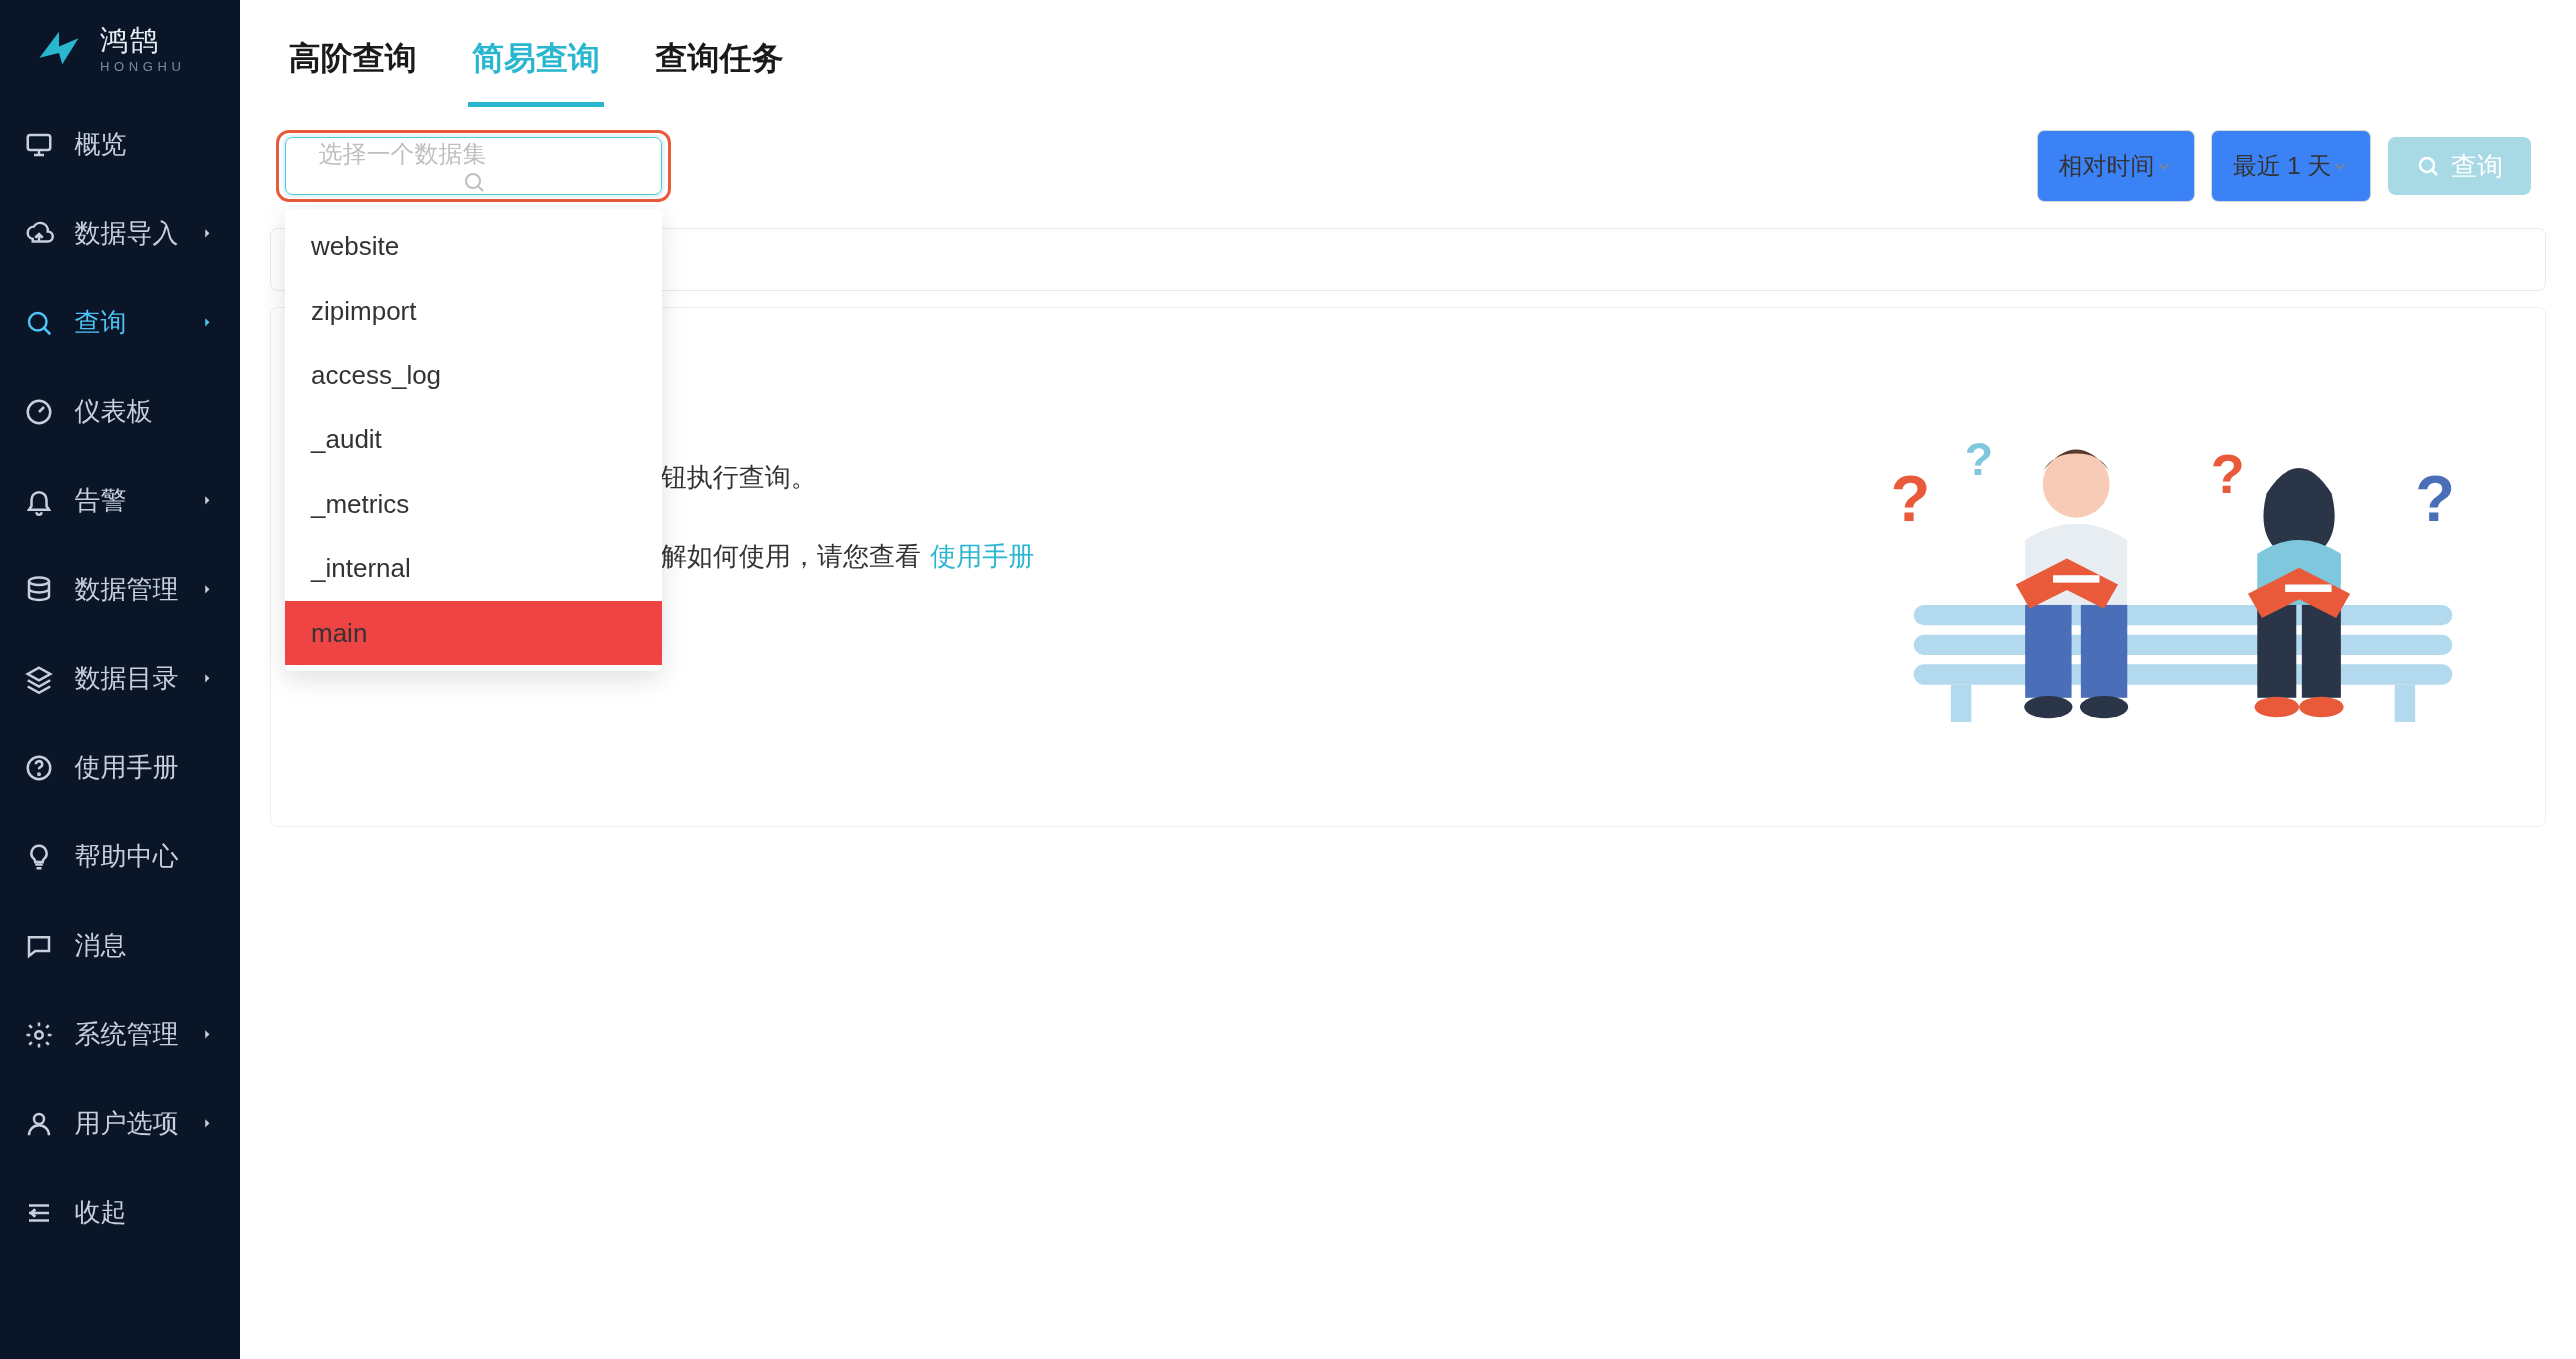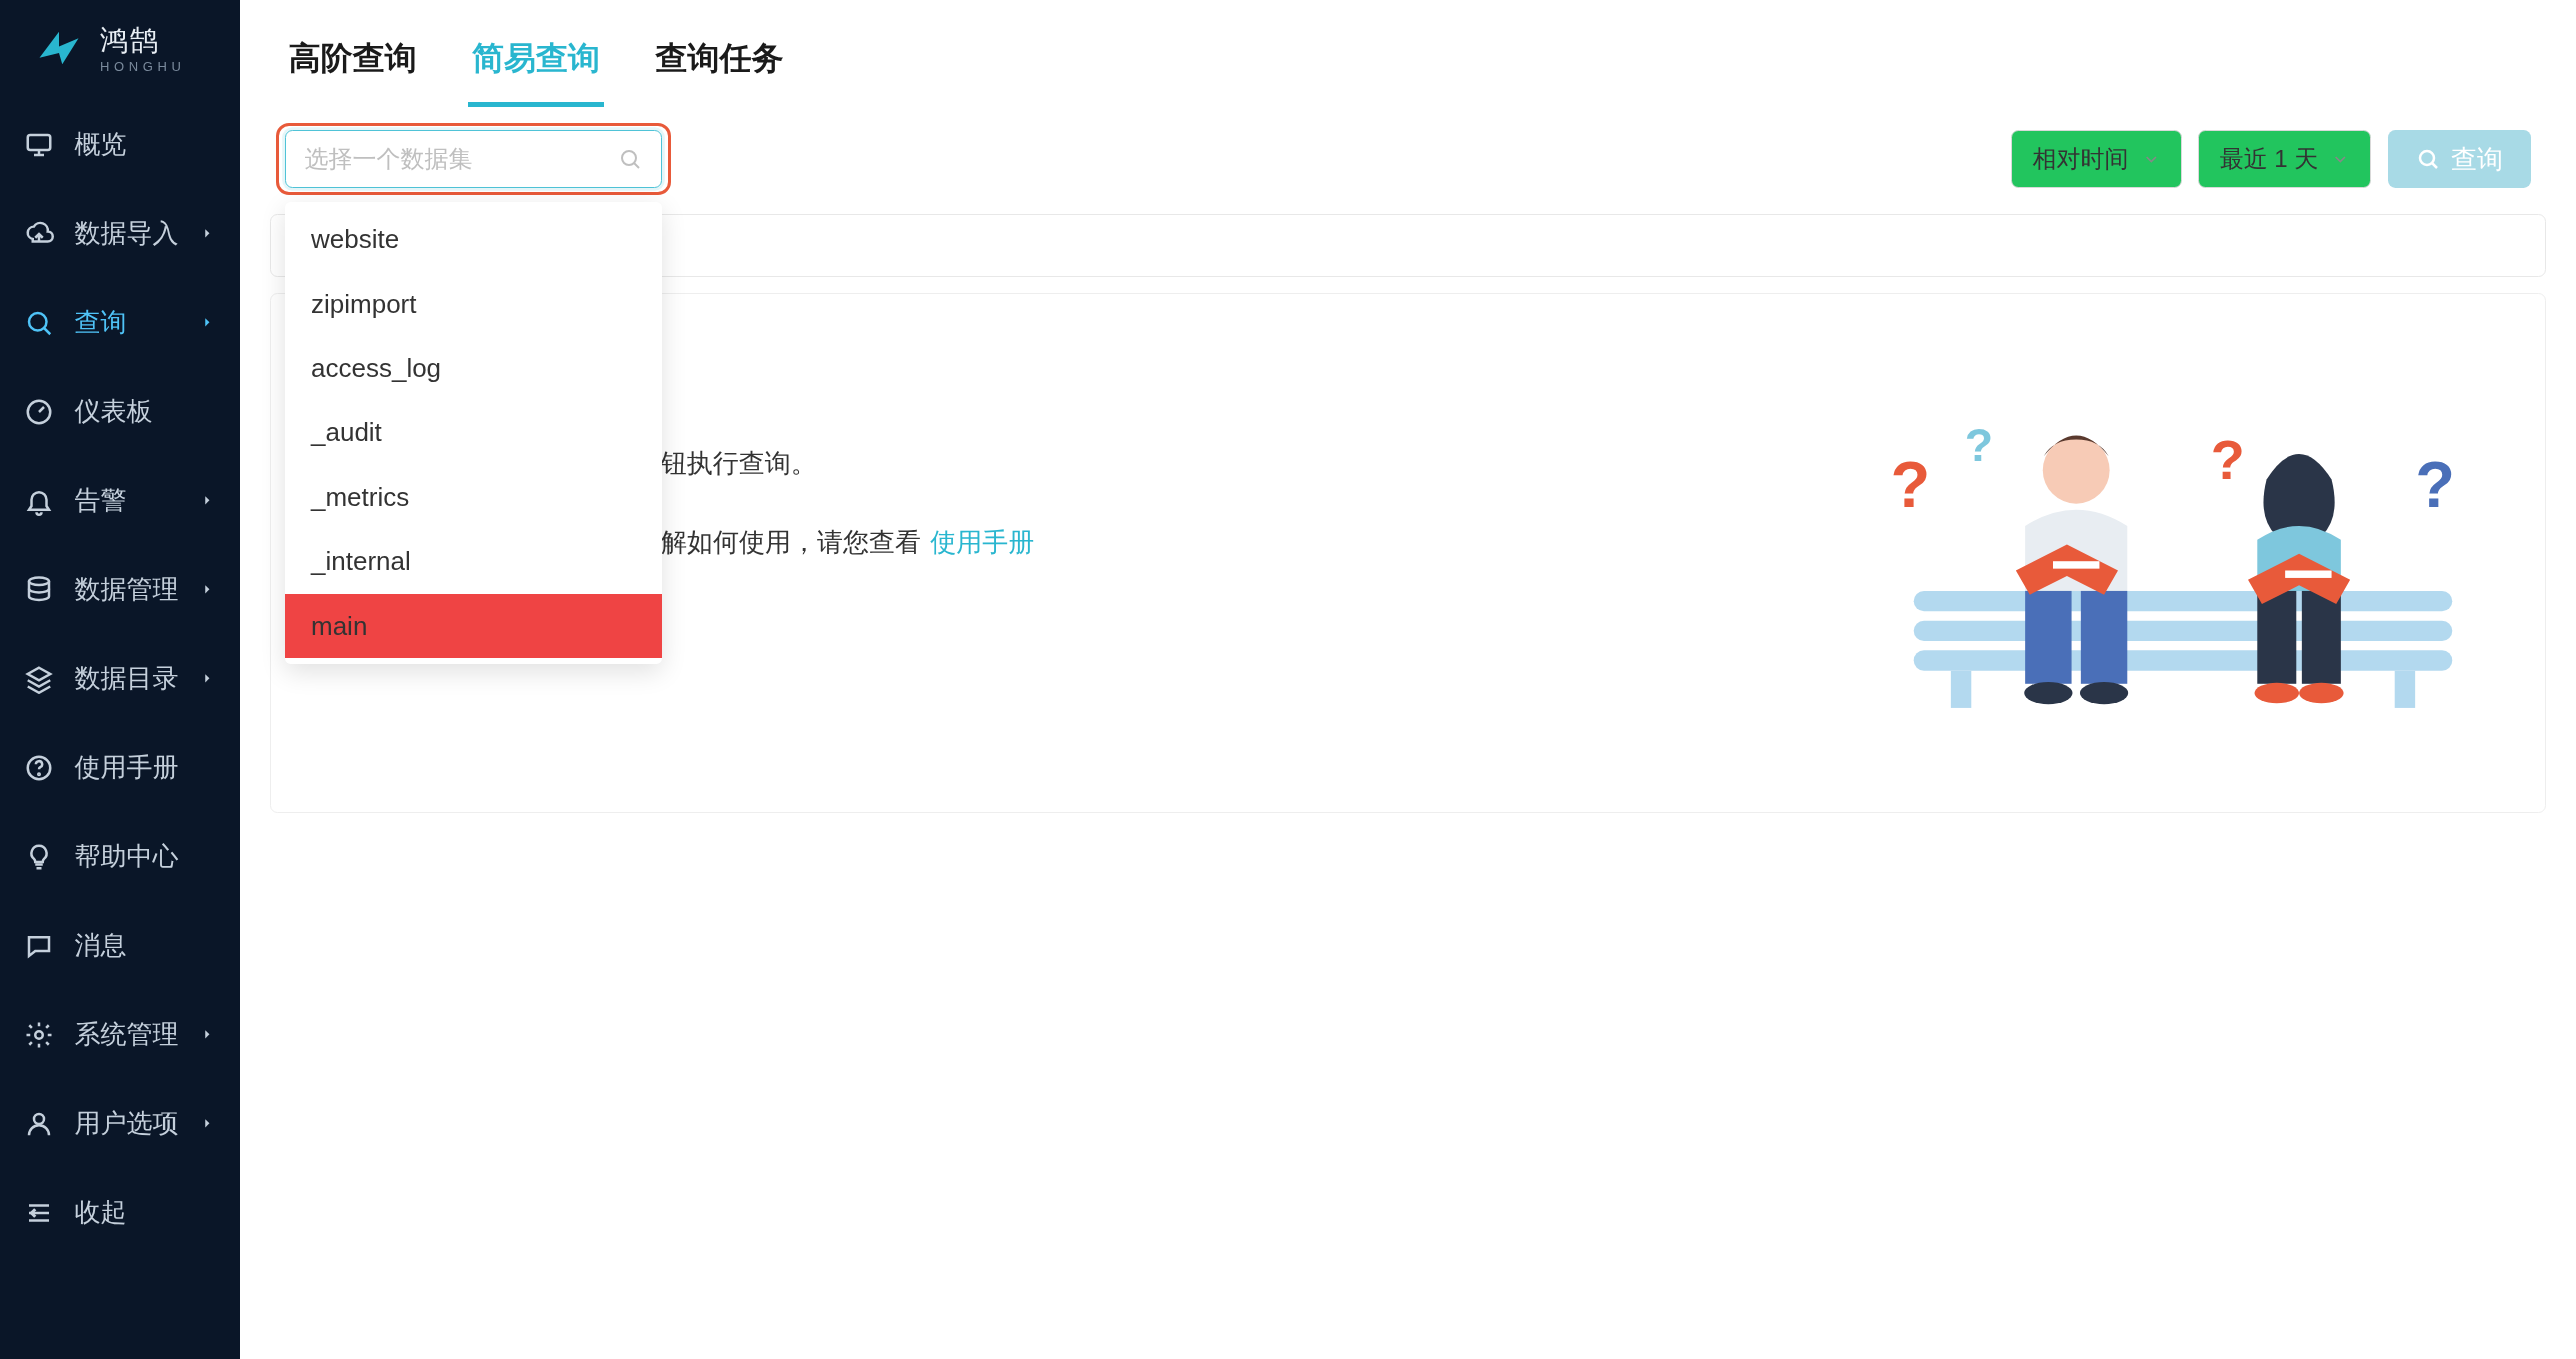--- a/index.html
+++ b/index.html
@@ -30,30 +30,30 @@
     .tabs { display: flex; gap: 48px; padding: 20.4px 45px 0; border-bottom: 0.9px solid transparent; }
     .tab { font-size: 32px; font-weight: 700; color: #1a1a1a; padding: 16.7px 3.7px 26px; cursor: pointer; position: relative; }
     .tab.active { color: #29b6cf; }
     .tab.active::after { content: ''; position: absolute; bottom: 0; left: 0; right: 0; height: 4.6px; background: #29b6cf; }
     
     .toolbar { display: flex; align-items: center; padding: 22px 45px; gap: 16.7px; }
     .toolbar-spacer { flex: 1; }
     
     .dataset-select-wrap { position: relative; }
     .dataset-select-highlight { position: absolute; top: -7.4px; left: -9.3px; right: -9.3px; bottom: -7.4px; border: 3.7px solid #e85a3a; border-radius: 13px; pointer-events: none; }
-    .dataset-select { width: 377px; height: 58px; border: 1.9px solid #4fc3d7; border-radius: 7.4px; display: flex; align-items: center; padding: 0 18.6px; background: #fff; box-shadow: 0 0 0 2.8px rgba(79,195,215,0.15); }
+    .dataset-select { width: 377px; height: 58px; border: 1.9px solid #4fc3d7; border-radius: 7.4px; display: flex; align-items: center; padding: 0 18.6px; background: #fff; box-shadow: 0 0 0 2.8px rgba(79,195,215,0.15); flex-direction: column; }
     .dataset-select input { flex: 1; border: none; outline: none; font-size: 24px; color: #222; background: transparent; }
     .dataset-select input::placeholder { color: #bfbfbf; }
     .dataset-search-icon { width: 24px; height: 24px; color: #bfbfbf; }
     
     .dropdown { position: absolute; top: 72px; left: 0; width: 377px; background: #fff; border-radius: 5.6px; box-shadow: 0 7.4px 26px rgba(0,0,0,0.12); padding: 5.6px 0; z-index: 100; }
     .dropdown-item { padding: 16.7px 26px; font-size: 26px; color: #333; cursor: pointer; }
     .dropdown-item:hover, .dropdown-item.hover { background: #ef4444; }
     
-    .pill-select { height: 58px; border: 1.9px solid #d9d9d9; border-radius: 7.4px; display: flex; align-items: center; padding: 0 20.4px; gap: 13px; background: #22c55e; cursor: pointer; font-size: 24px; color: #333; }
+    .pill-select { height: 72px; border: 1.9px solid #d9d9d9; border-radius: 7.4px; display: flex; align-items: center; padding: 0 20.4px; background: #3b82f6; cursor: pointer; font-size: 24px; color: #333; }
     .pill-select .chev { width: 18.6px; height: 18.6px; color: #888; }
     
     .query-btn { height: 58px; border: none; border-radius: 7.4px; background: #a8dae6; color: #fff; display: flex; align-items: center; padding: 0 28px; gap: 11px; font-size: 26px; cursor: not-allowed; }
     .query-btn .icon { width: 24px; height: 24px; }
     
     .query-input-bar { margin: 3.7px 30px 0; height: 63px; background: #fff; border: 0.9px solid #e8e8e8; border-radius: 7.4px; }
     
     .content { margin: 16.7px 30px 30px; background: #fff; border: 0.9px solid #eee; border-radius: 7.4px; min-height: 520px; display: flex; align-items: flex-start; justify-content: space-between; padding: 37px 37px 37px 52px; position: relative; }
     .content-text { margin-top: 111px; }
     .hint-line { font-size: 26px; color: #333; margin-bottom: 41px; display: flex; align-items: center; flex-wrap: wrap; gap: 3.7px; }

